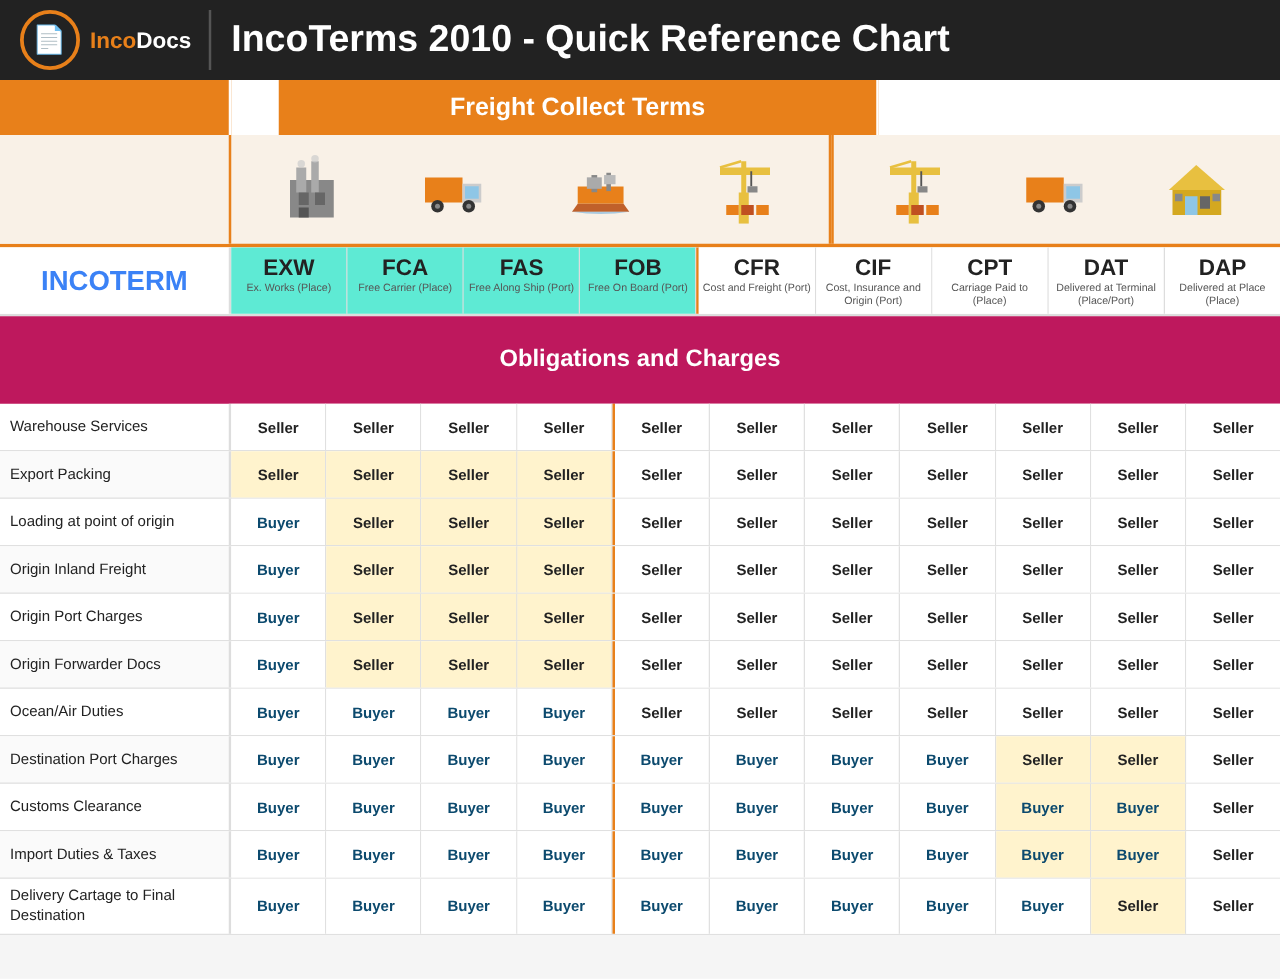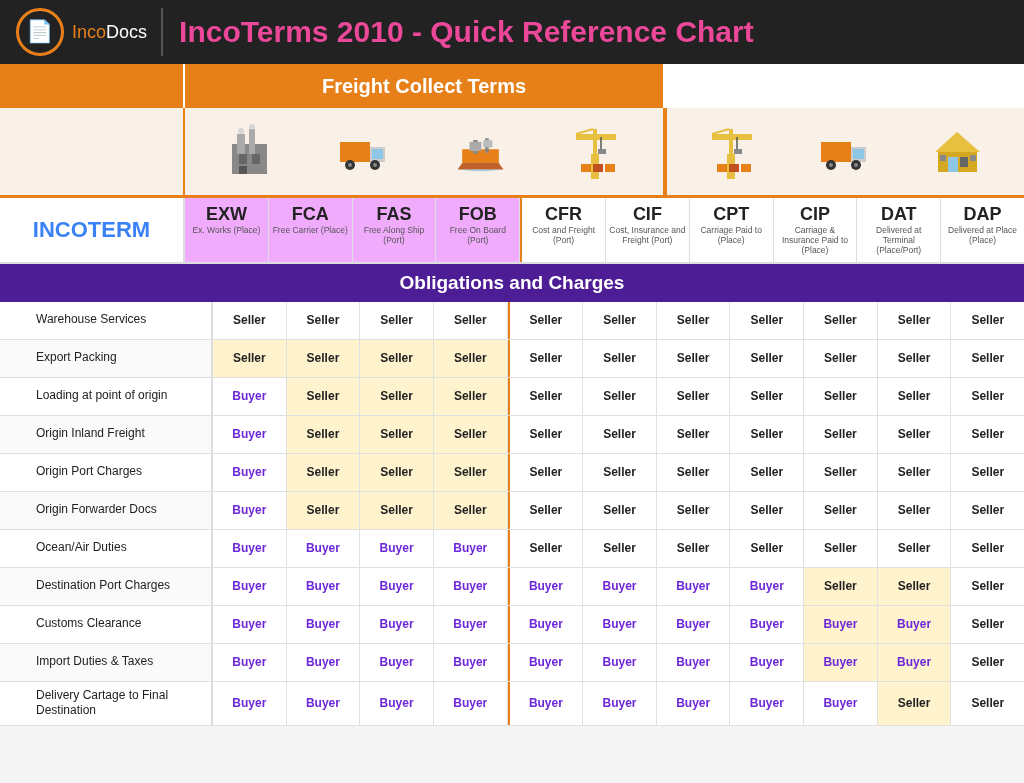--- a/index.html
+++ b/index.html
@@ -33,40 +33,41 @@
       border-radius: 50%;
       display: flex;
       align-items: center;
       justify-content: center;
       color: white;
       font-size: 22px;
     }
     .logo-text {
       color: white;
       font-size: 18px;
-      font-weight: normal;
+      font-weight: bold;
     }
     .logo-text span { color: #e8801a; }
     .header-title {
-      color: #ec4899;
+      color: #ffffff;
       font-size: 30px;
       font-weight: 900;
     }
 
     
     .main {
       background: white;
       margin: 0;
       padding: 0;
     }
 
     
     .freight-header {
       display: flex;
       height: 44px;
+      gap: 38px;
     }
     .freight-collect {
       background: #e8801a;
       flex: 0 0 480px;
       display: flex;
       align-items: center;
       justify-content: center;
       color: white;
       font-size: 20px;
       font-weight: bold;
@@ -136,47 +137,47 @@
       flex: 1;
     }
     .incoterm-code {
       flex: 1;
       text-align: center;
       padding: 6px 2px;
       border-right: 1px solid #ddd;
       background: white;
     }
     .incoterm-code:last-child { border-right: none; }
-    .incoterm-code.collect-bg { background: #f0abfc; }
+    .incoterm-code.collect-bg { background: #5eead4; }
     .code-abbr {
       font-size: 18px;
       font-weight: 900;
       color: #222;
       display: block;
     }
     .code-full {
       font-size: 8.5px;
       color: #555;
       display: block;
       line-height: 1.2;
     }
     .divider-line {
       width: 2px;
       background: #e8801a;
       align-self: stretch;
     }
 
     
     .obligations-header {
-      background: #4c1d95;
+      background: #be185d;
       text-align: center;
       color: white;
       font-size: 19px;
       font-weight: bold;
-      padding: 8px;
+      padding: 24px;
     }
 
     
     .table-section {
       width: 100%;
     }
     .data-row {
       display: flex;
       border-bottom: 1px solid #e0e0e0;
       min-height: 38px;
@@ -184,40 +185,39 @@
     .data-row:nth-child(even) { background: #fafafa; }
     .row-label {
       flex: 0 0 185px;
       font-size: 12px;
       color: #222;
       padding: 6px 8px;
       border-right: 2px solid #ddd;
       display: flex;
       align-items: center;
       line-height: 1.3;
-      margin-left: 28px;
     }
     .row-cells {
       display: flex;
       flex: 1;
       justify-content: space-between;
     }
     .cell {
       flex: 1;
       display: flex;
       align-items: center;
       justify-content: center;
       font-size: 12px;
       font-weight: 600;
       border-right: 1px solid #e0e0e0;
       padding: 4px 2px;
     }
     .cell:last-child { border-right: none; }
     .cell.seller { color: #222; }
-    .cell.buyer { color: #6d28d9; }
+    .cell.buyer { color: #0c4a6e; }
     .cell.yellow-bg { background: #fff3cd; }
     .cell.white-bg { background: white; }
     .collect-divider {
       width: 2px;
       background: #e8801a;
       flex-shrink: 0;
     }
 
     
   </style>
@@ -359,31 +359,27 @@
           <span class="code-abbr">FOB</span>
           <span class="code-full">Free On Board (Port)</span>
         </div>
         <div class="divider-line"></div>
         <div class="incoterm-code">
           <span class="code-abbr">CFR</span>
           <span class="code-full">Cost and Freight (Port)</span>
         </div>
         <div class="incoterm-code">
           <span class="code-abbr">CIF</span>
-          <span class="code-full">Cost, Insurance and Freight (Port)</span>
+          <span class="code-full">Cost, Insurance and Origin (Port)</span>
         </div>
         <div class="incoterm-code">
           <span class="code-abbr">CPT</span>
           <span class="code-full">Carriage Paid to (Place)</span>
         </div>
         <div class="incoterm-code">
-          <span class="code-abbr">CIP</span>
-          <span class="code-full">Carriage &amp; Insurance Paid to (Place)</span>
-        </div>
-        <div class="incoterm-code">
           <span class="code-abbr">DAT</span>
           <span class="code-full">Delivered at Terminal (Place/Port)</span>
         </div>
         <div class="incoterm-code">
           <span class="code-abbr">DAP</span>
           <span class="code-full">Delivered at Place (Place)</span>
         </div>
       </div>
   </div>
 

